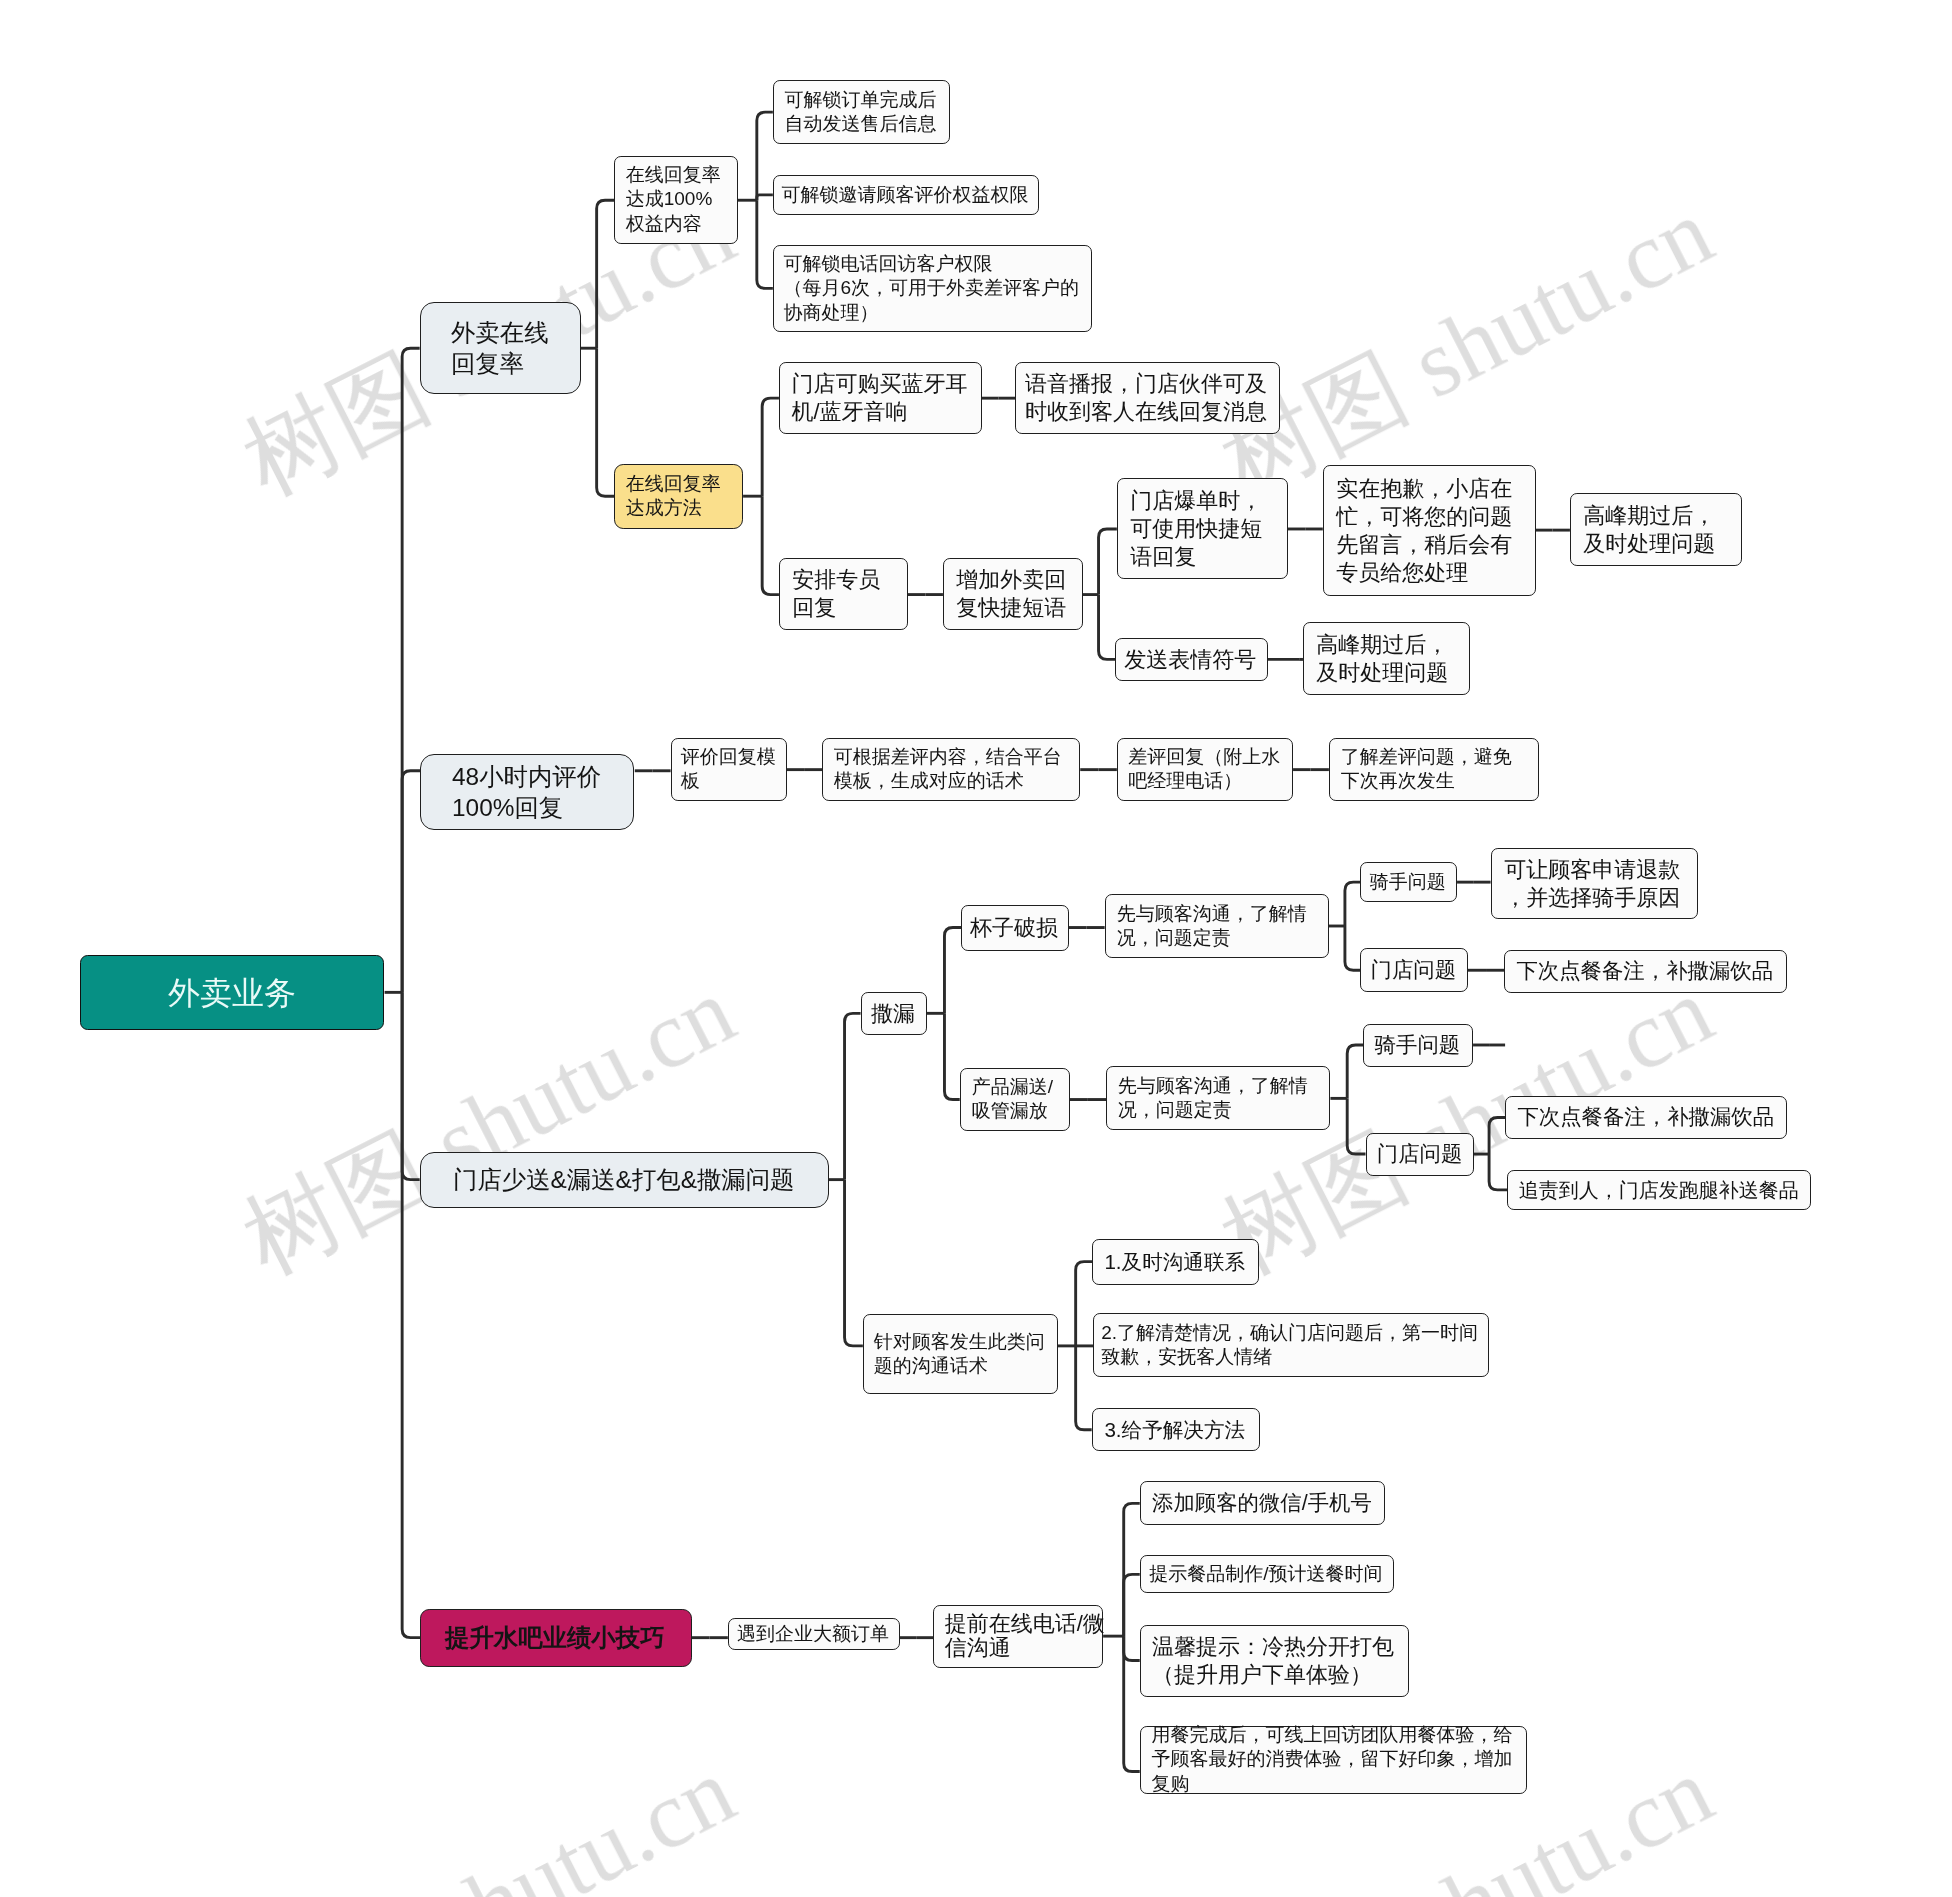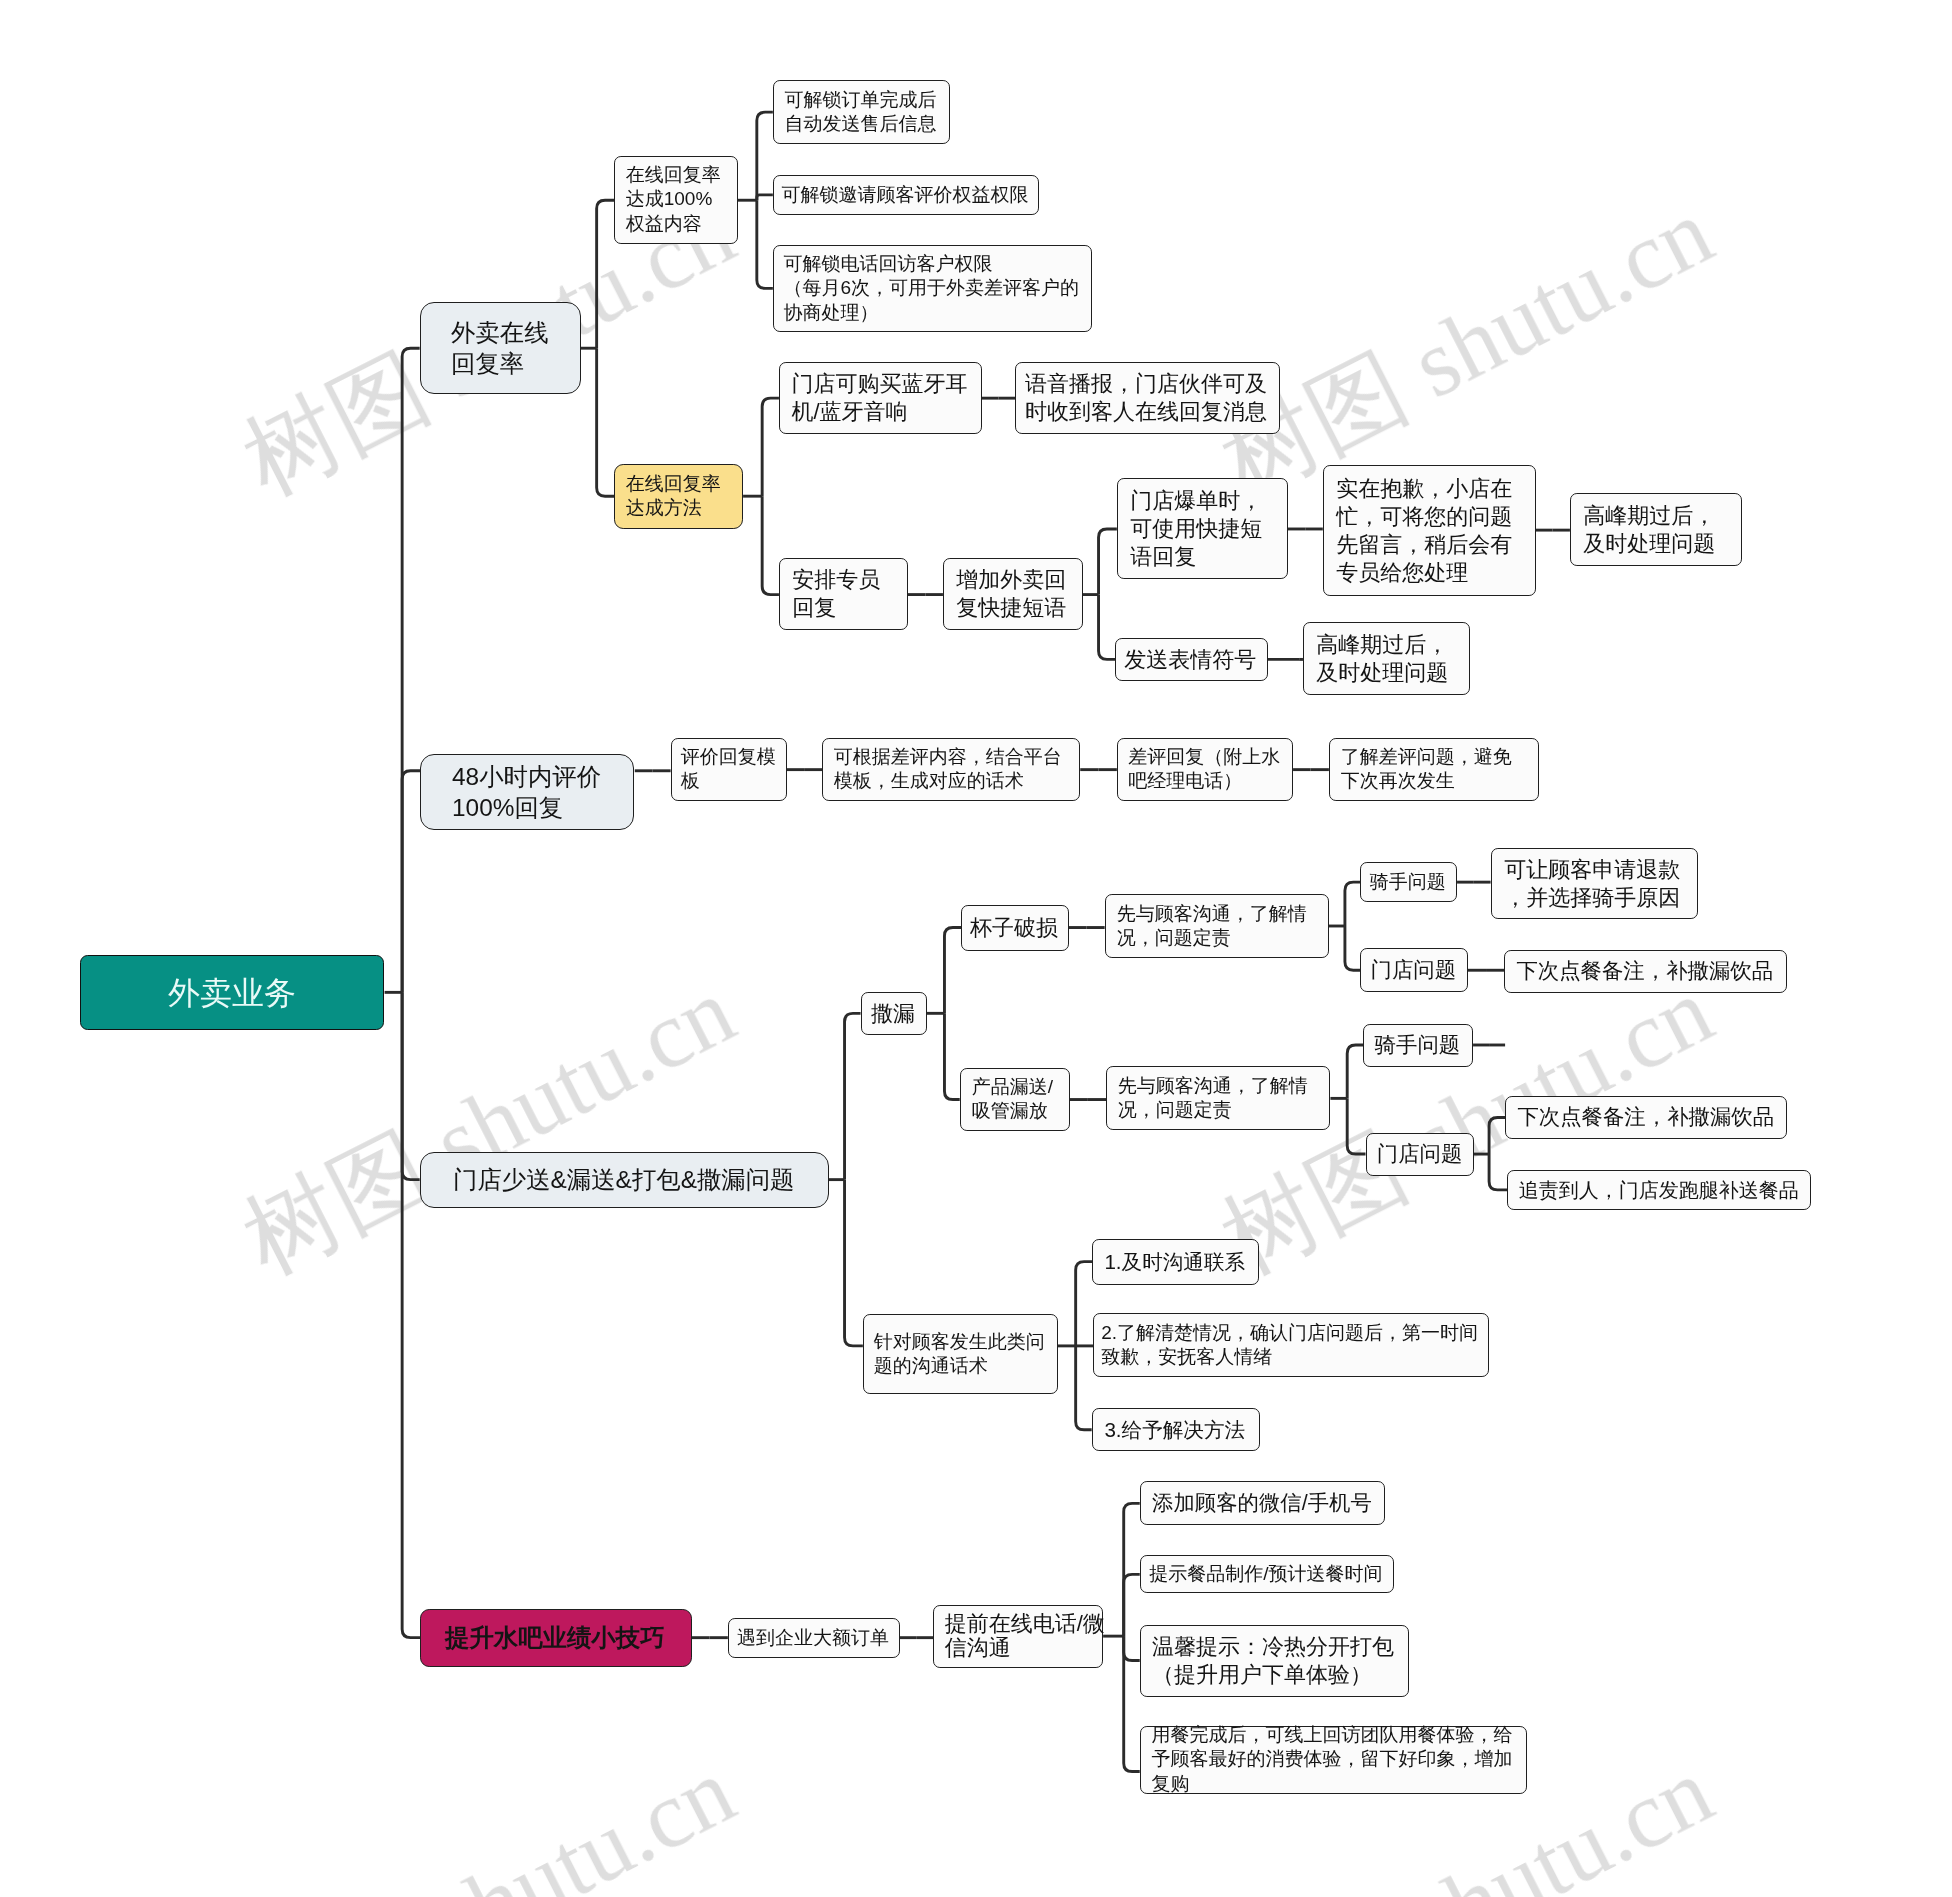--- a/index.html
+++ b/index.html
@@ -257,21 +257,21 @@
   <div class="node leaf" id="n_b3b2" style="left:1093px;top:1313px;width:396px;height:64px">
     <span class="t" style="font-size:19px;line-height:24.4px;padding:0 7.2px">2.了解清楚情况，确认门店问题后，第一时间
 致歉，安抚客人情绪</span>
   </div>
   <div class="node leaf" id="n_b3b3" style="left:1092px;top:1408px;width:168px;height:43px">
     <span class="t" style="font-size:20.6px;line-height:26px;padding:0 11.4px">3.给予解决方法</span>
   </div>
   <div class="node acc-yellow" id="n_b4" style="left:420px;top:1609px;width:272px;height:58px">
     <span class="t" style="font-size:24.4px;line-height:30.5px;padding:0 24px">提升水吧业绩小技巧</span>
   </div>
-  <div class="node leaf" id="n_b4a" style="left:728px;top:1618px;width:172px;height:40px">
+  <div class="node leaf" id="n_b4a" style="left:728px;top:1618px;width:172px;height:32px">
     <span class="t" style="font-size:19px;line-height:24.4px;padding:0 8px">遇到企业大额订单</span>
   </div>
   <div class="node leaf" id="n_b4a1" style="left:933px;top:1605px;width:170px;height:63px">
     <span class="t" style="font-size:22px;line-height:24.4px;padding:0 10.7px">提前在线电话/微
 信沟通</span>
   </div>
   <div class="node leaf" id="n_b4a1a" style="left:1140px;top:1481px;width:245px;height:44px">
     <span class="t" style="font-size:21.4px;line-height:27px;padding:0 11px">添加顾客的微信/手机号</span>
   </div>
   <div class="node leaf" id="n_b4a1b" style="left:1140px;top:1555px;width:254px;height:38px">

